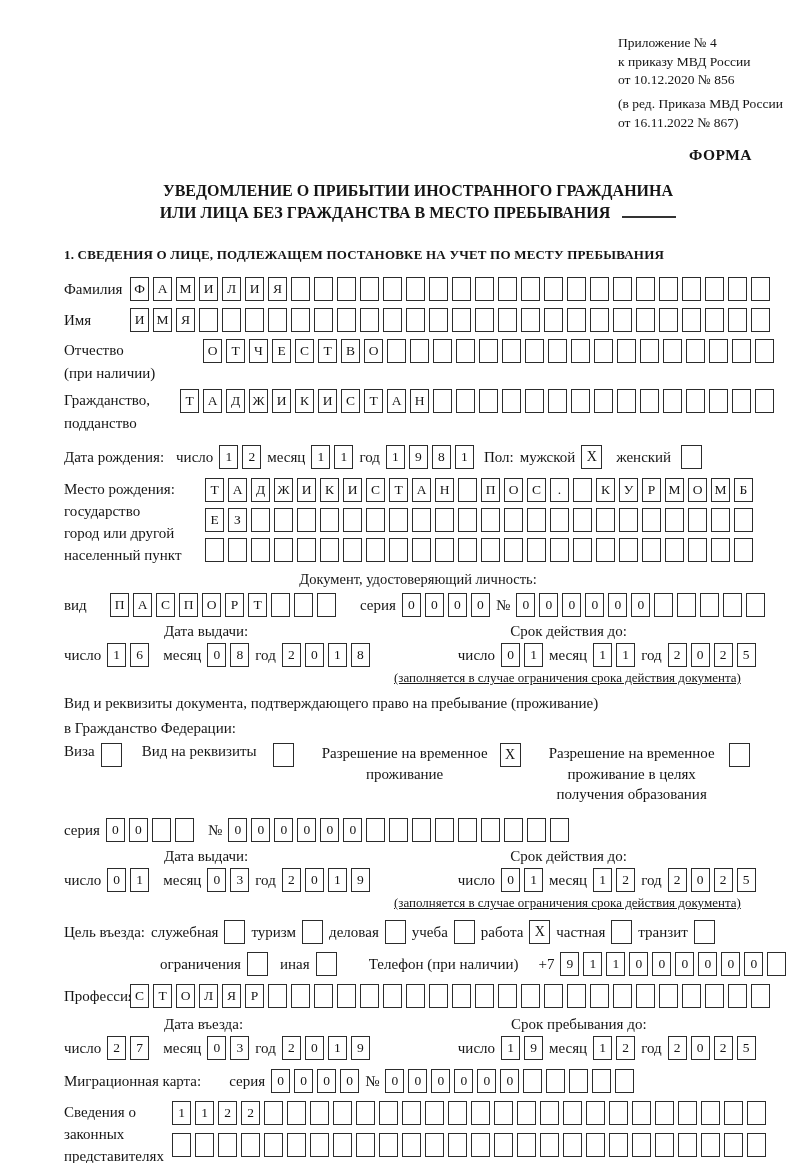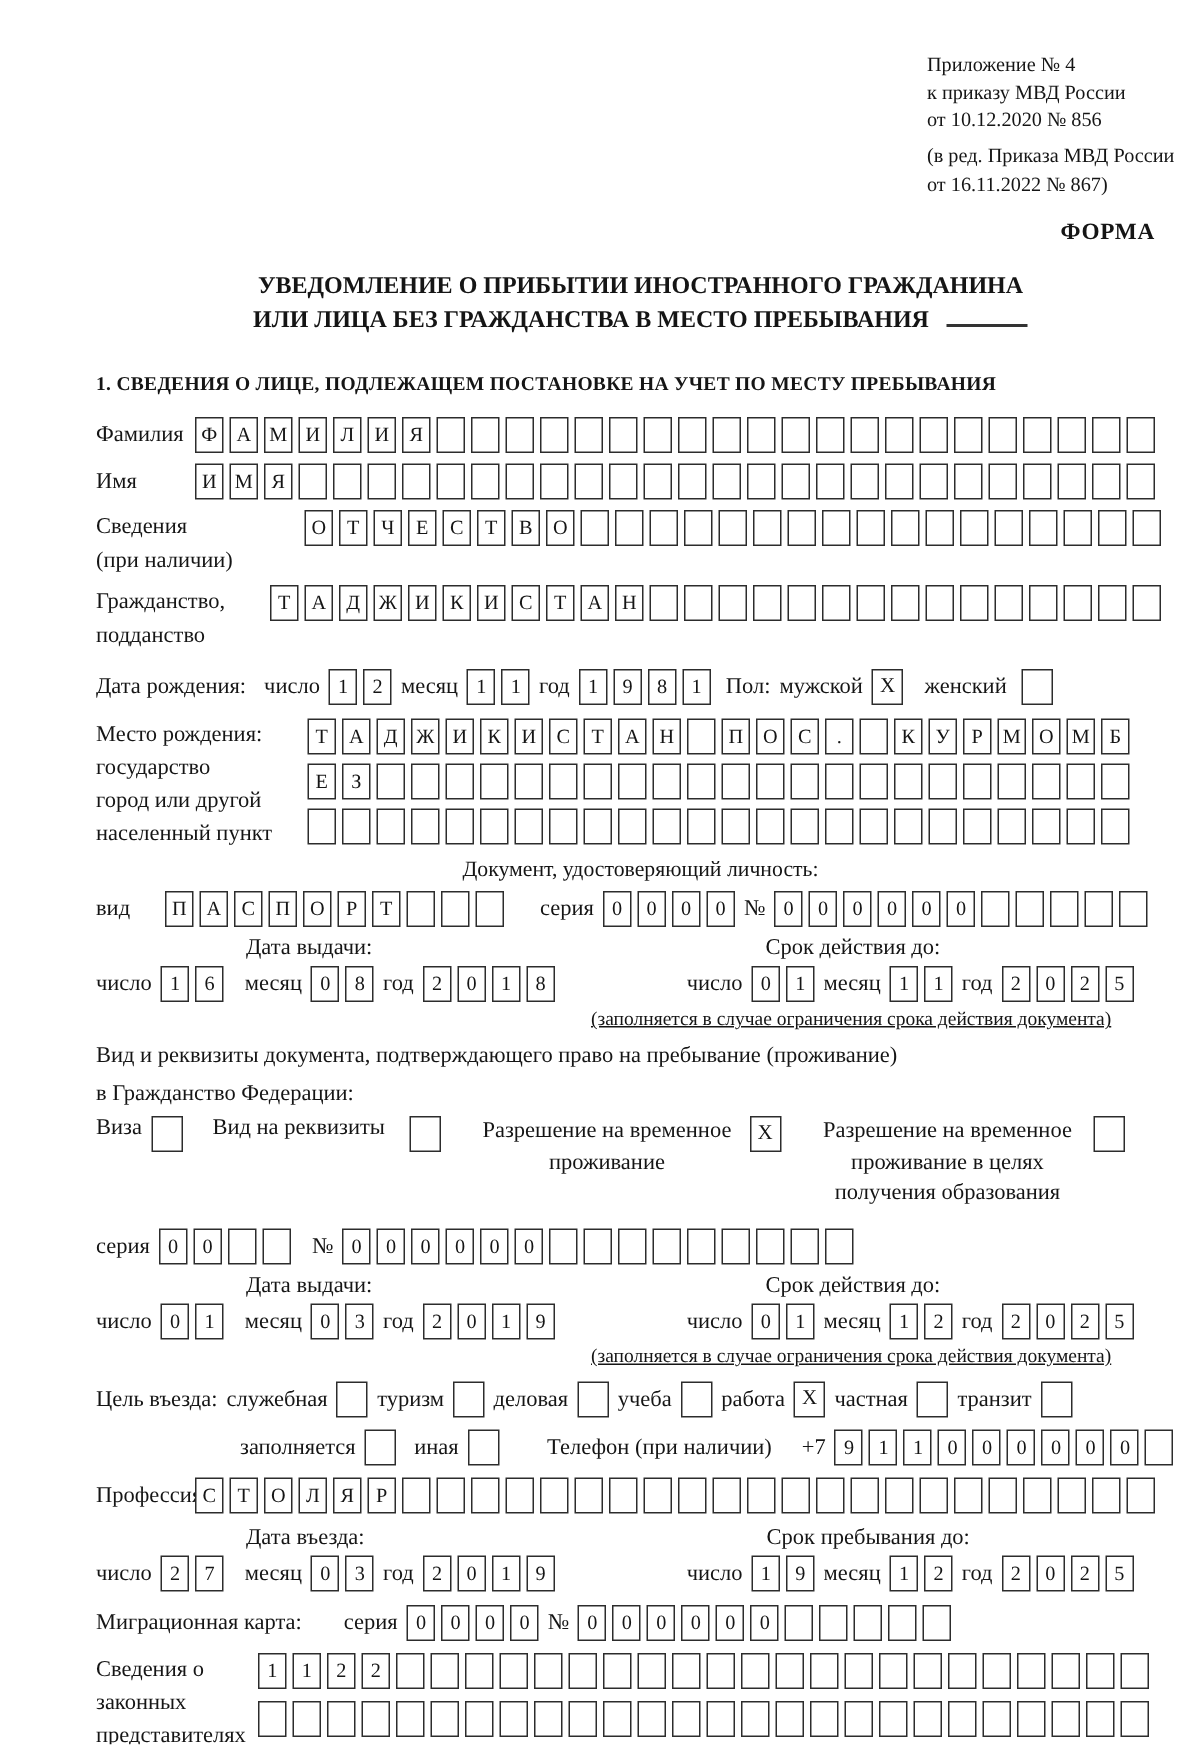--- a/index.html
+++ b/index.html
@@ -1,18 +1,18 @@
 <!DOCTYPE html>
 <html><head>
 <meta charset="utf-8">
 <style>
   html,body{margin:0;padding:0;background:#ffffff;}
   .page{
     position:relative;width:800px;height:1163px;box-sizing:border-box;
-    padding:34px 10px 0 64px;overflow:hidden;background:#fff;
+    padding:34px 28px 0 64px;overflow:hidden;background:#fff;
     font-family:"Liberation Serif","DejaVu Serif",serif;color:#151515;font-size:15px;
   }
   .hdr{margin-left:554px;width:225px;font-size:13.5px;line-height:1.38;}
   .hdr .rev{margin-top:5px;}
   .forma{margin-top:14px;margin-right:20px;text-align:right;font-weight:bold;font-size:15.5px;letter-spacing:.5px;}
   .title{margin-top:16px;text-align:center;font-weight:bold;font-size:16px;line-height:1.35;}
   .title-underline{display:inline-block;width:54px;border-bottom:2px solid #333;margin-left:12px;vertical-align:baseline;height:14px;}
   .sec1{margin-top:24px;font-weight:bold;font-size:13px;letter-spacing:.2px;}
   .frow{display:flex;align-items:center;column-gap:6px;margin-top:7px;}
   .frow.top{align-items:flex-start;}
@@ -119,21 +119,21 @@
         <span class="cbox"></span>
         <span class="cbox"></span>
         <span class="cbox"></span>
         <span class="cbox"></span>
         <span class="cbox"></span>
       </span>
   </div>
 
   <div class="frow top">
     <span class="lblcol" style="width:133px">
-      <span>Сведения</span>
+      <span>Отчество</span>
       <span>(при наличии)</span>
     </span>
     <span class="boxrow">
         <span class="cbox">О</span>
         <span class="cbox">Т</span>
         <span class="cbox">Ч</span>
         <span class="cbox">Е</span>
         <span class="cbox">С</span>
         <span class="cbox">Т</span>
         <span class="cbox">В</span>
@@ -485,21 +485,21 @@
     <span class="chk"></span>
     <span class="lbl">работа</span>
     <span class="chk">X</span>
     <span class="lbl">частная</span>
     <span class="chk"></span>
     <span class="lbl">транзит</span>
     <span class="chk"></span>
   </div>
 
   <div class="frow" style="margin-top:8px;margin-left:96px">
-    <span class="lbl">заполняется</span>
+    <span class="lbl">ограничения</span>
     <span class="chk"></span>
     <span class="lbl" style="margin-left:6px">иная</span>
     <span class="chk"></span>
     <span class="lbl" style="margin-left:26px">Телефон (при наличии)</span>
     <span class="lbl" style="margin-left:14px">+7</span>
     <span class="boxrow">
         <span class="cbox">9</span>
         <span class="cbox">1</span>
         <span class="cbox">1</span>
         <span class="cbox">0</span>

